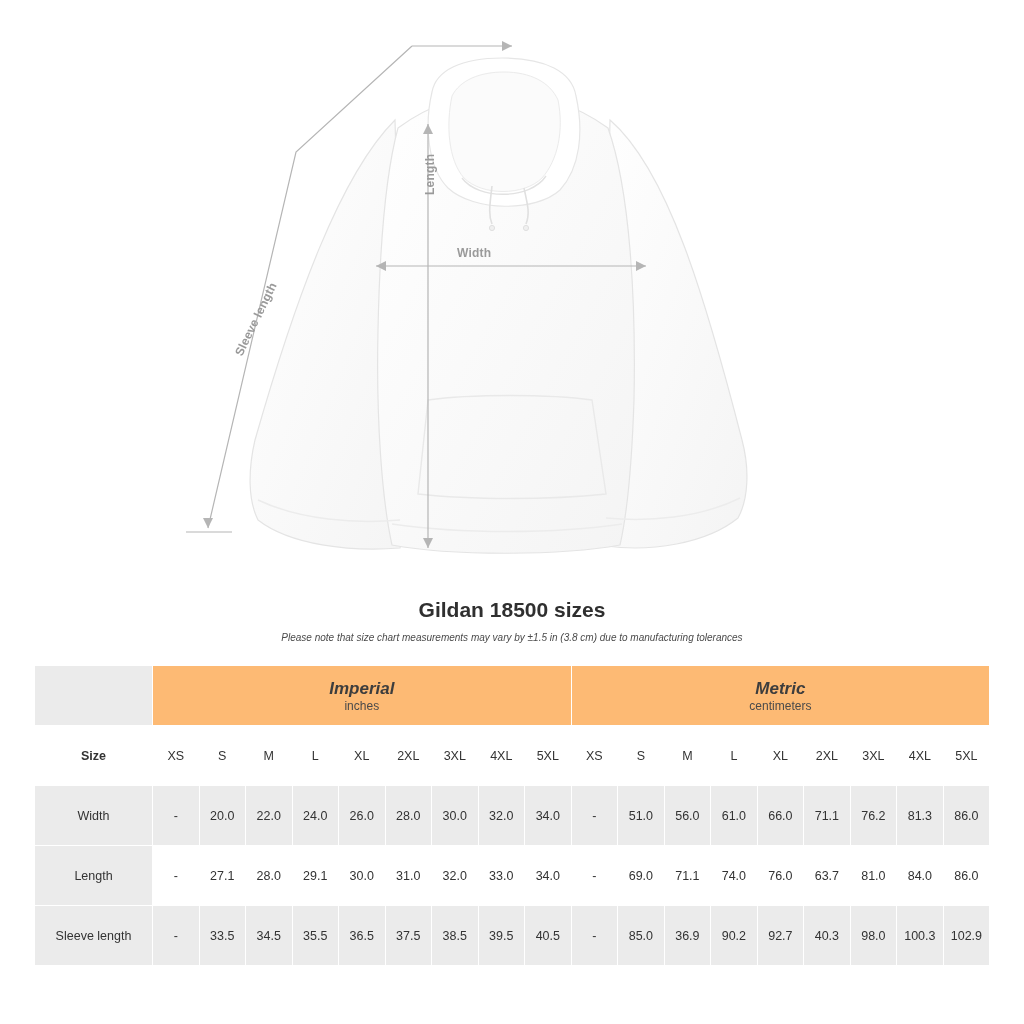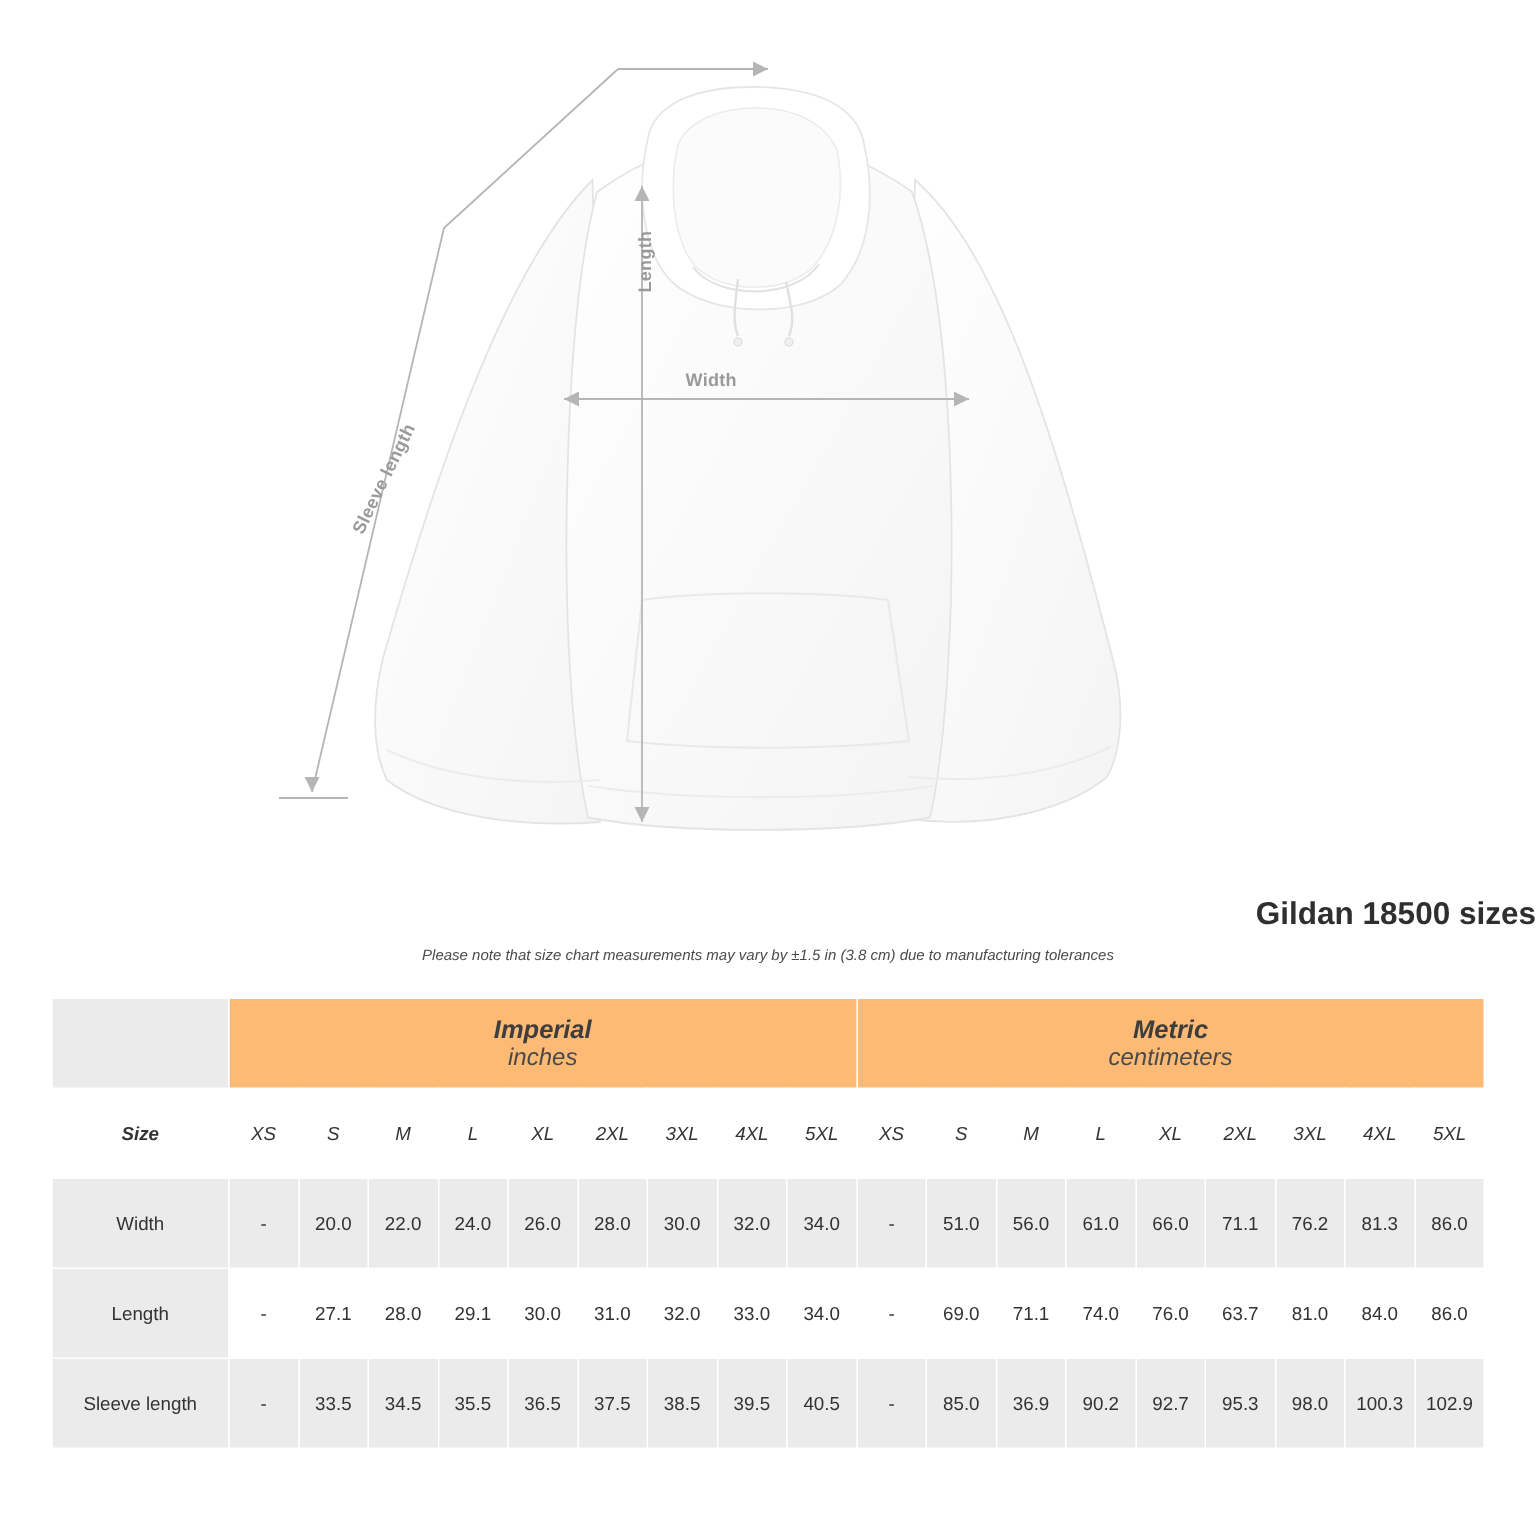--- a/index.html
+++ b/index.html
@@ -46,21 +46,20 @@
   
   .title-block {
     text-align: center;
     margin-top: 8px;
   }
   .chart-title {
     font-size: 21px;
     font-weight: bold;
     color: #2f2f2f;
     margin: 0 0 10px 0;
-    text-align: right;
   }
   .chart-note {
     font-size: 10px;
     font-style: italic;
     color: #4a4a4a;
     margin: 0;
   }
 
   
   .table-wrap {
@@ -87,32 +86,30 @@
   }
   .unit-head .unit-name {
     font-size: 17px;
     font-style: italic;
     font-weight: bold;
     color: #3d3d3d;
     display: block;
     line-height: 1.25;
   }
   .unit-head .unit-sub {
-    font-size: 16px;
-    font-style: italic;
+    font-size: 12px;
     color: #4a4a4a;
     display: block;
   }
   .corner-cell { background: #ebebeb; }
   .hdr-row td {
     background: #ffffff;
     font-weight: bold;
     font-size: 12.5px;
     height: 54px;
-    font-style: italic;
   }
   .hdr-row td.rowlabel-head {
     background: #ffffff;
     font-weight: bold;
   }
   .row-label {
     font-weight: bold;
     font-size: 12.5px;
     background: #ebebeb;
   }
@@ -309,21 +306,21 @@
           <td>36.5</td>
           <td>37.5</td>
           <td>38.5</td>
           <td>39.5</td>
           <td>40.5</td>
           <td>-</td>
           <td>85.0</td>
           <td>36.9</td>
           <td>90.2</td>
           <td>92.7</td>
-          <td>95.3</td>
+          <td>40.3</td>
           <td>98.0</td>
           <td>100.3</td>
           <td>102.9</td>
         </tr>
       </tbody>
     </table>
   </div>
 
 </div>
 

